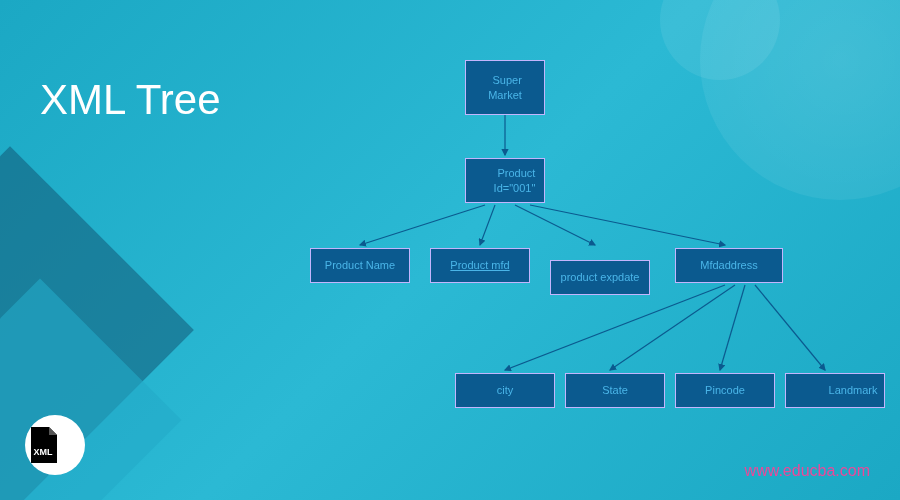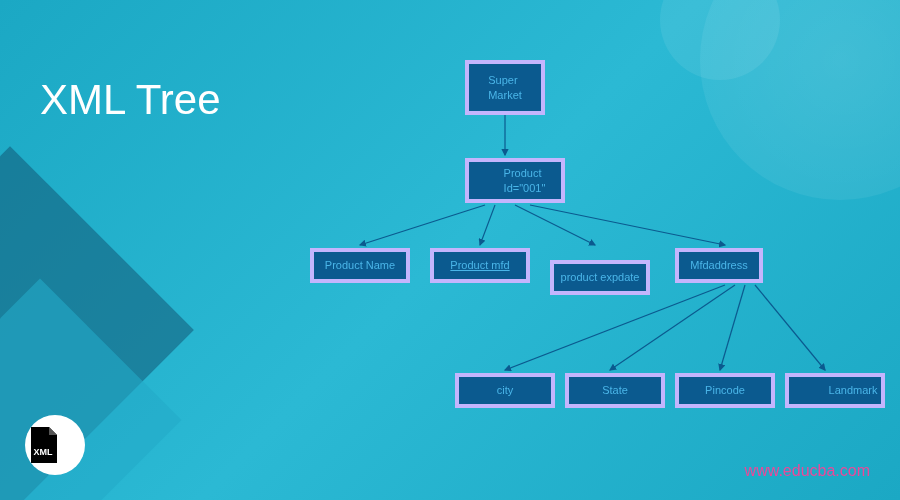--- a/index.html
+++ b/index.html
@@ -79,27 +79,27 @@
 .diagram {
   position: absolute;
   top: 60px;
   left: 280px;
   width: 600px;
   height: 420px;
 }
 .node {
   position: absolute;
   background: #0b5a8f;
-  border: 4px solid #c4b5fd;
+  border: 1px solid #c4b5fd;
   color: #4ab5e8;
   font-size: 11px;
   display: flex;
   align-items: center;
   justify-content: center;
-  text-align: left;
+  text-align: right;
   line-height: 1.3;
   padding: 4px;
 }
 svg.connectors {
   position: absolute;
   top: 0;
   left: 0;
   width: 600px;
   height: 420px;
 }
@@ -136,31 +136,31 @@
     <line x1="475" y1="225" x2="545" y2="310" marker-end="url(#arrow)"></line>
   </svg>
 
   <div class="node" style="left:185px; top:0px; width:80px; height:55px;">
     <div>
       <div>Super</div>
       <div>Market</div>
     </div>
   </div>
 
-  <div class="node" style="left:185px; top:98px; width:100px; height:45px;padding-left:23px;">
+  <div class="node" style="left:185px; top:98px; width:80px; height:45px;padding-left:23px;">
     <div>
       <div>Product</div>
       <div>Id="001"</div>
     </div>
   </div>
 
   <div class="node" style="left:30px; top:188px; width:100px; height:35px;">Product Name</div>
   <div class="node" style="left:150px; top:188px; width:100px; height:35px;text-decoration:underline;">Product mfd</div>
   <div class="node" style="left:270px; top:188px; width:100px; height:35px;margin-top:12px;">product expdate</div>
-  <div class="node" style="left:395px; top:188px; width:88px; height:35px;">Mfdaddress</div>
+  <div class="node" style="left:395px; top:188px; width:108px; height:35px;">Mfdaddress</div>
 
   <div class="node" style="left:175px; top:313px; width:100px; height:35px;">city</div>
   <div class="node" style="left:285px; top:313px; width:100px; height:35px;">State</div>
   <div class="node" style="left:395px; top:313px; width:100px; height:35px;">Pincode</div>
   <div class="node" style="left:505px; top:313px; width:100px; height:35px;padding-left:40px;">Landmark</div>
 </div>
 
 <div class="xml-icon">
   <svg width="36" height="40" viewBox="0 0 36 40">
     <path d="M6 2 L24 2 L32 10 L32 38 L6 38 Z" fill="#000"></path>

